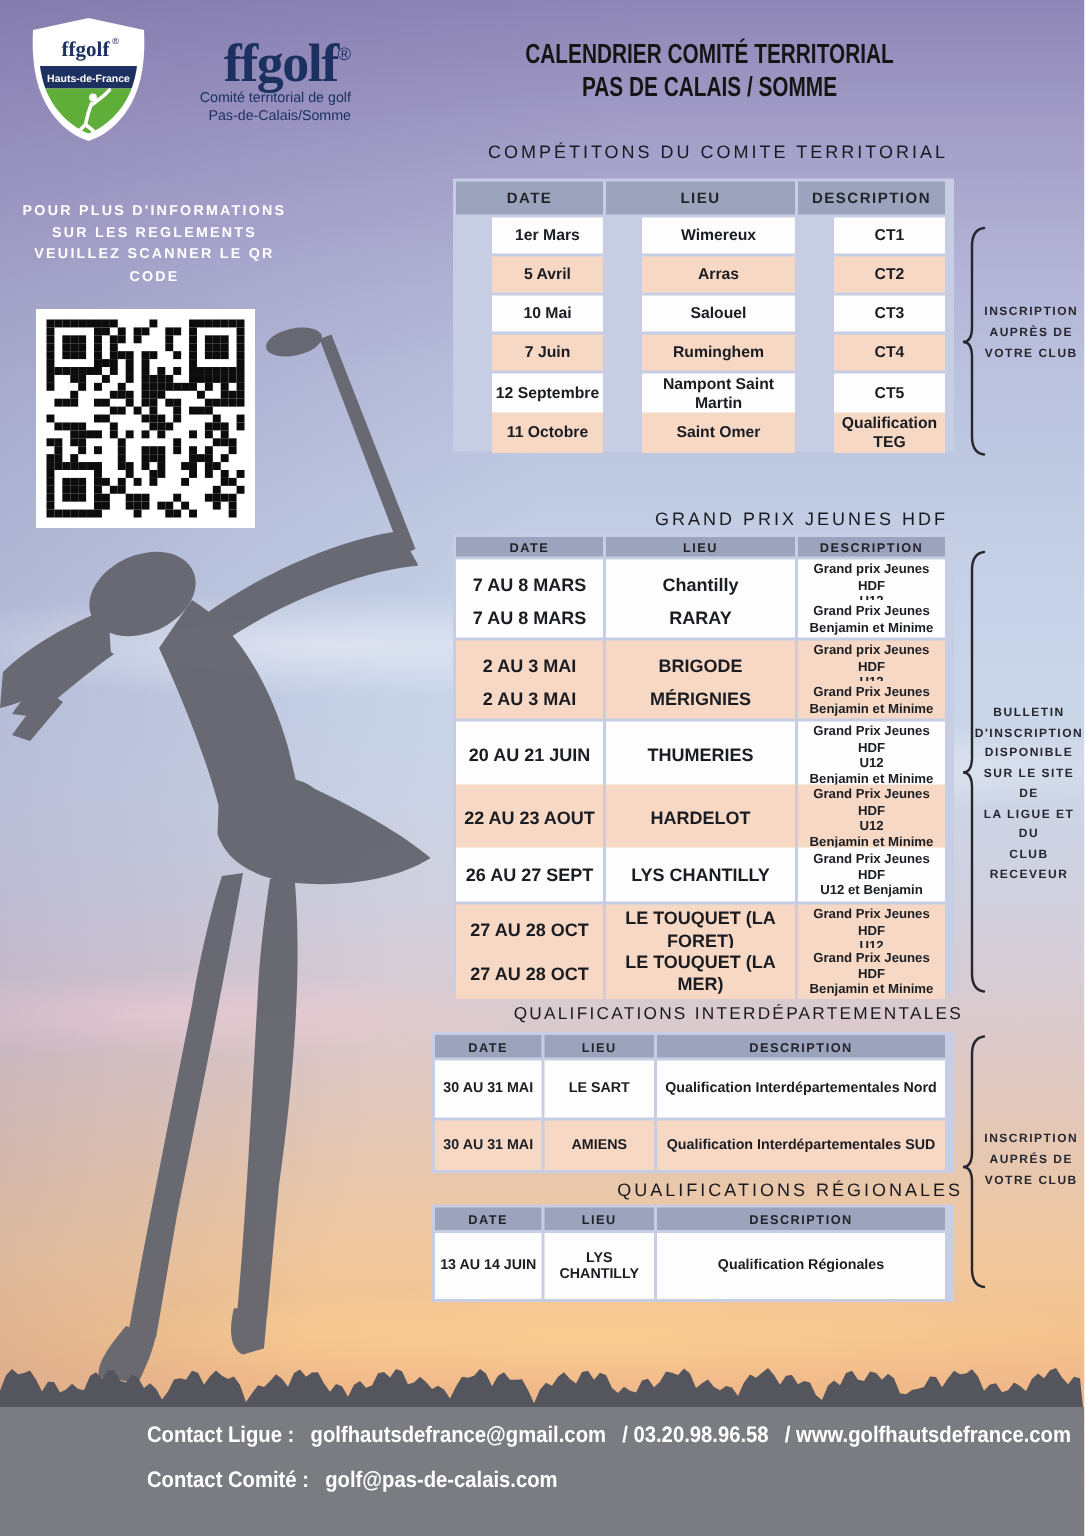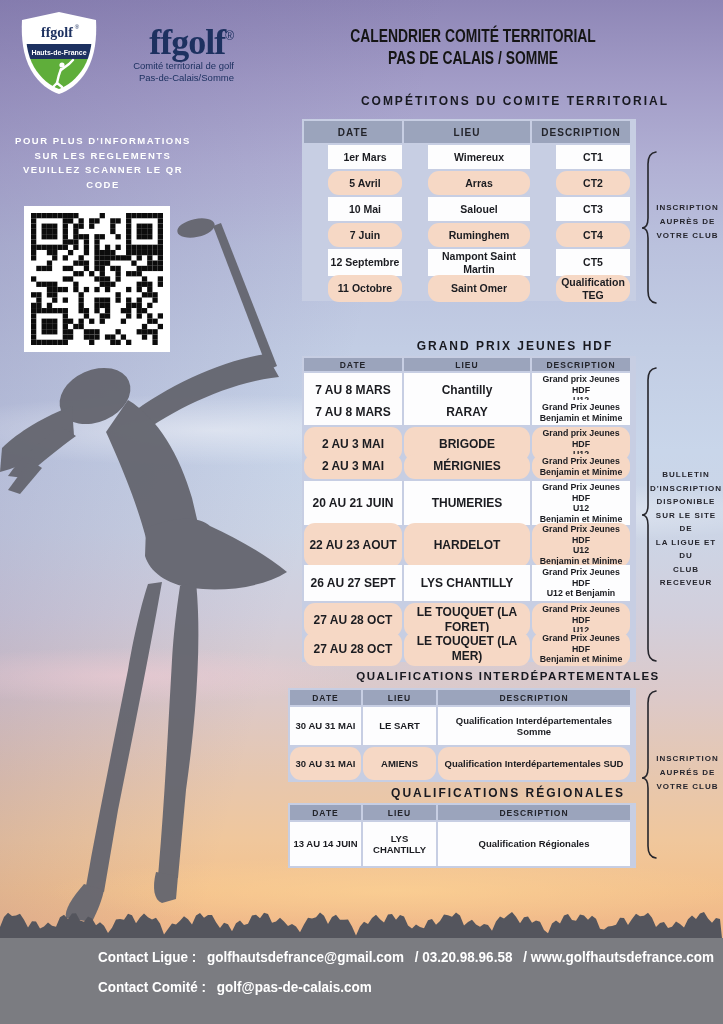--- a/index.html
+++ b/index.html
@@ -27,40 +27,40 @@
   
   #golfer{left:0;top:210px;z-index:2;}
   #grass{left:0;top:896px;z-index:3;}
   
   .tbl{background:#c7cee3;padding:2px;display:flex;flex-direction:column;gap:2px;z-index:5;}
   .trow{display:grid;gap:2px;}
   .c3a{grid-template-columns:98px 126px 98px;}
   .c3b{grid-template-columns:71px 73px 192px;}
   .hd{background:#9ba4bc;color:#23242b;font-weight:bold;display:flex;align-items:center;justify-content:center;letter-spacing:1px;}
   .cl{background:#fdfdfe;display:flex;align-items:center;justify-content:center;text-align:center;font-weight:bold;color:#1b1c21;white-space:pre-line;line-height:1.2;padding:1px 2px;box-sizing:border-box;}
-  .p .cl{background:#f6d8c5;border-radius:11px;}
+  .p .cl{background:#f6d8c5;}
   #tbl-ct{left:302px;top:119px;width:330px;}
   #tbl-ct .hd{height:22px;font-size:10px;}
   #tbl-ct .cl{font-size:10.5px;margin-left:24px;}
   #tbl-ct .trow:not(.hrow){height:24px;}
   #tbl-gp{left:302px;top:356px;width:330px;}
   #tbl-gp .hd{height:13px;font-size:8.5px;}
   #tbl-gp .cl{font-size:12px;}
   #tbl-gp .cl.desc{font-size:8.8px;}
   .h25{height:25px;} .h40{height:40px;} .h36{height:36px;} .h27{height:27px;} .h28{height:28px;}
   #tbl-iq{left:288px;top:688px;width:344px;}
   #tbl-iq .hd{height:15px;font-size:8.5px;}
   #tbl-iq .cl{font-size:9.5px;}
   .h38{height:38px;} .h33{height:33px;}
   #tbl-rg{left:288px;top:803px;width:344px;}
   #tbl-rg .hd{height:15px;font-size:8.5px;}
   #tbl-rg .cl{font-size:9.5px;}
   .h44{height:44px;}
   
-  .sec{text-align:center;font-weight:bold;color:#181920;z-index:5;margin-left:48px;}
+  .sec{text-align:right;font-weight:normal;color:#181920;z-index:5;}
   #sec-ct{left:302px;top:94px;width:330px;font-size:12px;letter-spacing:2px;}
   #sec-gp{left:302px;top:339px;width:330px;font-size:12px;letter-spacing:2px;}
   #sec-iq{left:278px;top:670px;width:364px;font-size:11.5px;letter-spacing:1.5px;}
   #sec-rg{left:278px;top:786px;width:364px;font-size:12px;letter-spacing:2px;}
   
   .ann{color:#26262e;font-size:8px;font-weight:bold;letter-spacing:1px;line-height:14px;text-align:center;white-space:pre-line;z-index:5;}
   #ann1{left:652px;top:201px;width:71px;}
   #ann2{left:649px;top:468px;width:74px;line-height:13.5px;}
   #ann3{left:652px;top:752px;width:71px;}
   #braces{left:0;top:0;z-index:5;pointer-events:none;}
@@ -553,21 +553,21 @@
   <div id="sec-iq" class="abs sec">QUALIFICATIONS INTERDÉPARTEMENTALES</div>
   <div id="tbl-iq" class="abs tbl">
     <div class="trow c3b hrow">
       <div class="hd">DATE</div>
       <div class="hd">LIEU</div>
       <div class="hd">DESCRIPTION</div>
     </div>
     <div class="trow c3b w h38">
         <div class="cl">30 AU 31 MAI</div>
         <div class="cl">LE SART</div>
-        <div class="cl">Qualification Interdépartementales Somme</div>
+        <div class="cl">Qualification Interdépartementales Nord</div>
       </div>
     <div class="trow c3b p h33">
         <div class="cl">30 AU 31 MAI</div>
         <div class="cl">AMIENS</div>
         <div class="cl">Qualification Interdépartementales SUD</div>
       </div>
   </div>
 
   <div id="sec-rg" class="abs sec">QUALIFICATIONS RÉGIONALES</div>
   <div id="tbl-rg" class="abs tbl">

